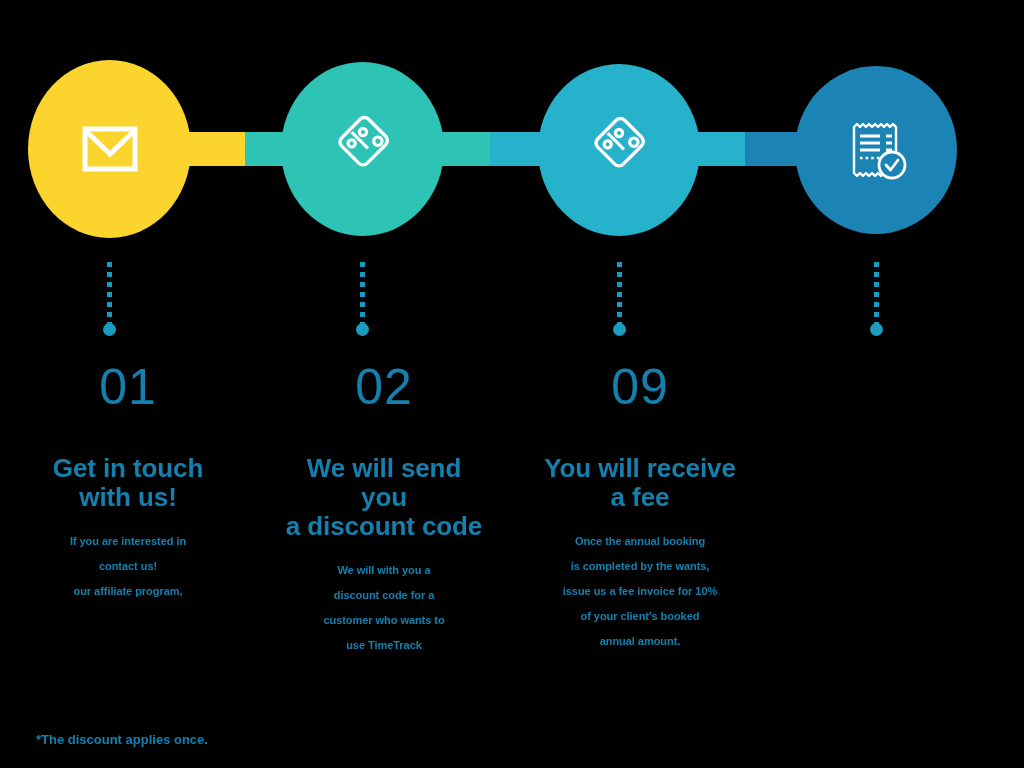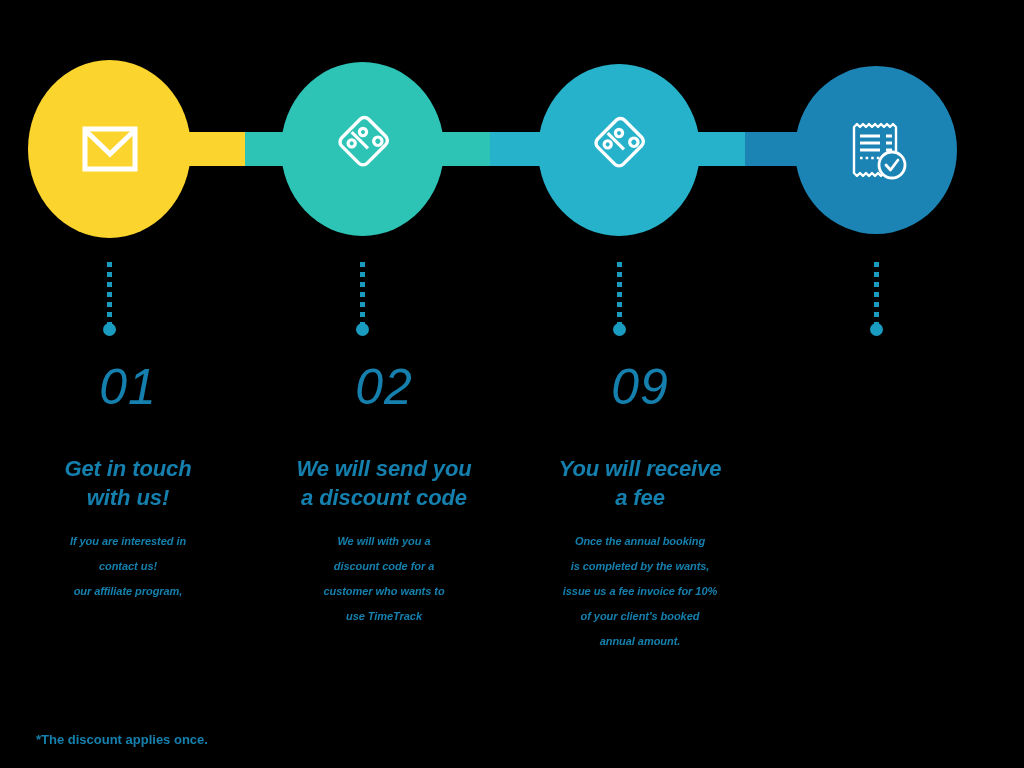--- a/index.html
+++ b/index.html
@@ -90,32 +90,31 @@
     width: 1024px;
     height: 340px;
     display: flex;
     z-index: 3;
   }
   .col {
     width: 256px;
     text-align: center;
     padding: 0 25px;
     box-sizing: border-box;
-    font-style: italic;
   }
   .col-number {
     font-size: 50px;
     line-height: 58px;
     font-weight: 300;
     letter-spacing: 1px;
     color: #1580ae;
     margin: 0 0 38px 0;
   }
   .col-heading {
-    font-size: 22px;
+    font-size: 26px;
     line-height: 29px;
     font-weight: bold;
     color: #1580ae;
     margin: 0 0 17px 0;
     letter-spacing: -0.1px;
   }
   .col-body {
     font-size: 11px;
     line-height: 25px;
     font-weight: bold;

